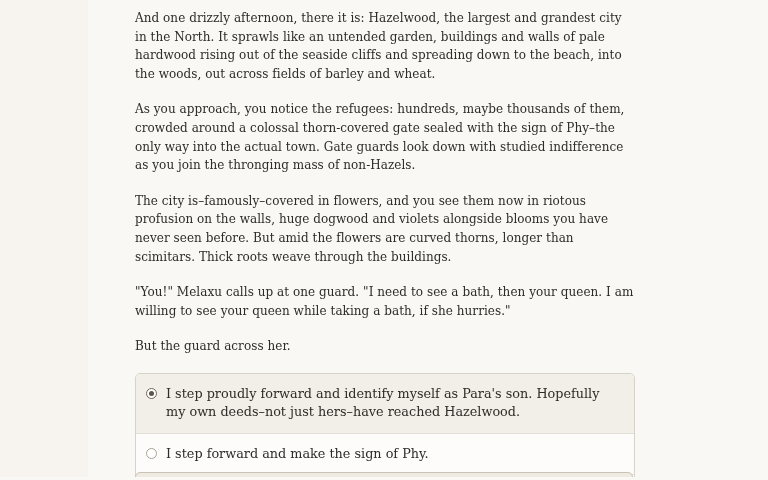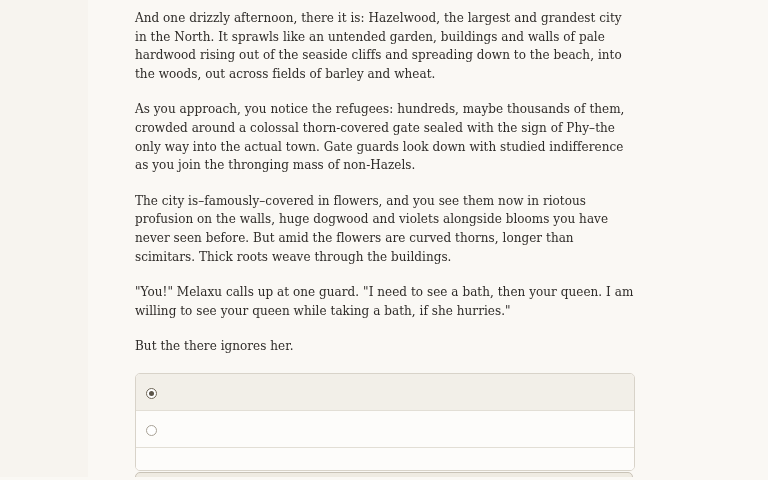--- a/index.html
+++ b/index.html
@@ -109,30 +109,32 @@
 
 <div class="page">
 
   <div class="left-rail"></div>
 
   <div class="content">
     <p class="story">And one drizzly afternoon, there it is: Hazelwood, the largest and grandest city in the North. It sprawls like an untended garden, buildings and walls of pale hardwood rising out of the seaside cliffs and spreading down to the beach, into the woods, out across fields of barley and wheat.</p>
     <p class="story">As you approach, you notice the refugees: hundreds, maybe thousands of them, crowded around a colossal thorn-covered gate sealed with the sign of Phy–the only way into the actual town. Gate guards look down with studied indifference as you join the thronging mass of non-Hazels.</p>
     <p class="story">The city is–famously–covered in flowers, and you see them now in riotous profusion on the walls, huge dogwood and violets alongside blooms you have never seen before. But amid the flowers are curved thorns, longer than scimitars. Thick roots weave through the buildings.</p>
     <p class="story">"You!" Melaxu calls up at one guard. "I need to see a bath, then your queen. I am willing to see your queen while taking a bath, if she hurries."</p>
-    <p class="story">But the there ignores her.</p>
+    <p class="story">But the guard across her.</p>
 
     <div class="choices">
 
       <div class="choice selected">
         <span class="radio"></span>
+        <span class="choice-text">I step proudly forward and identify myself as Para's son. Hopefully my own deeds–not just hers–have reached Hazelwood.</span>
       </div>
 
       <div class="choice">
         <span class="radio"></span>
+        <span class="choice-text">I step forward and make the sign of Phy.</span>
       </div>
 
       <div class="choice">
         
         
       </div>
 
     </div>
   </div>
 

